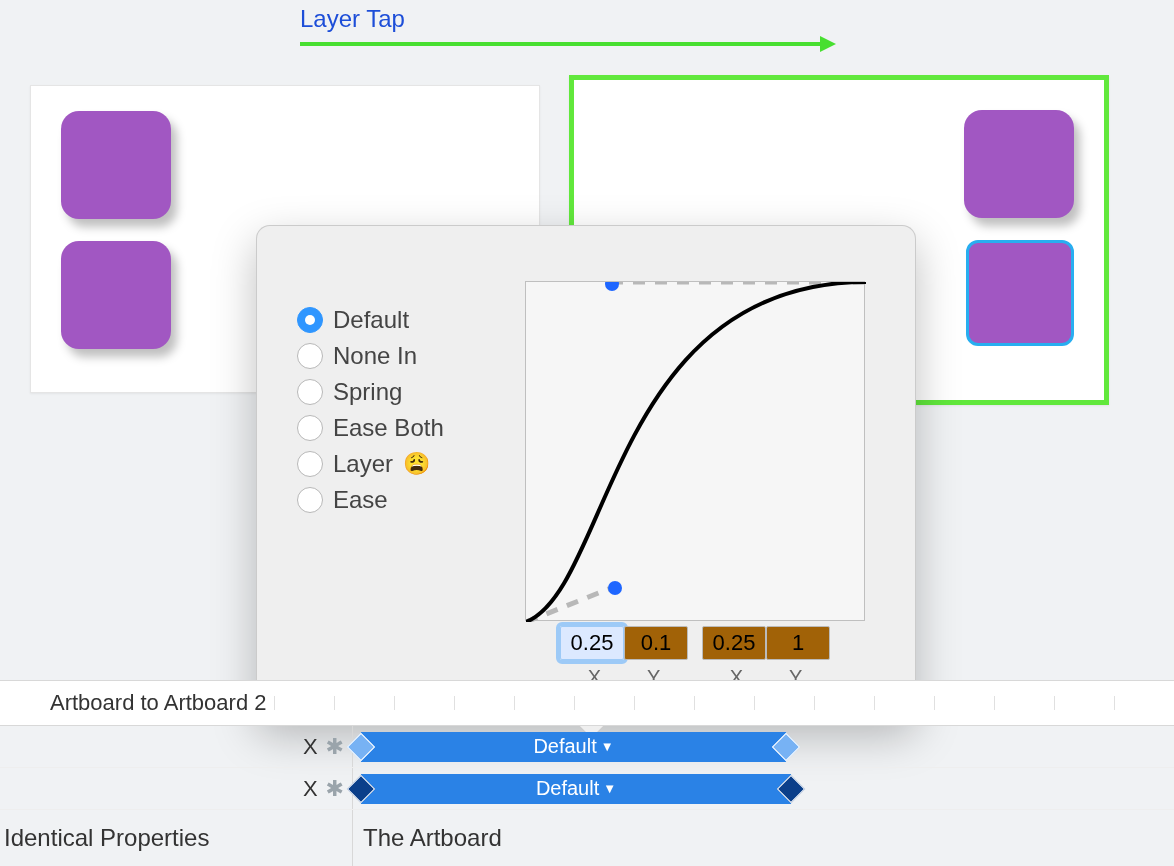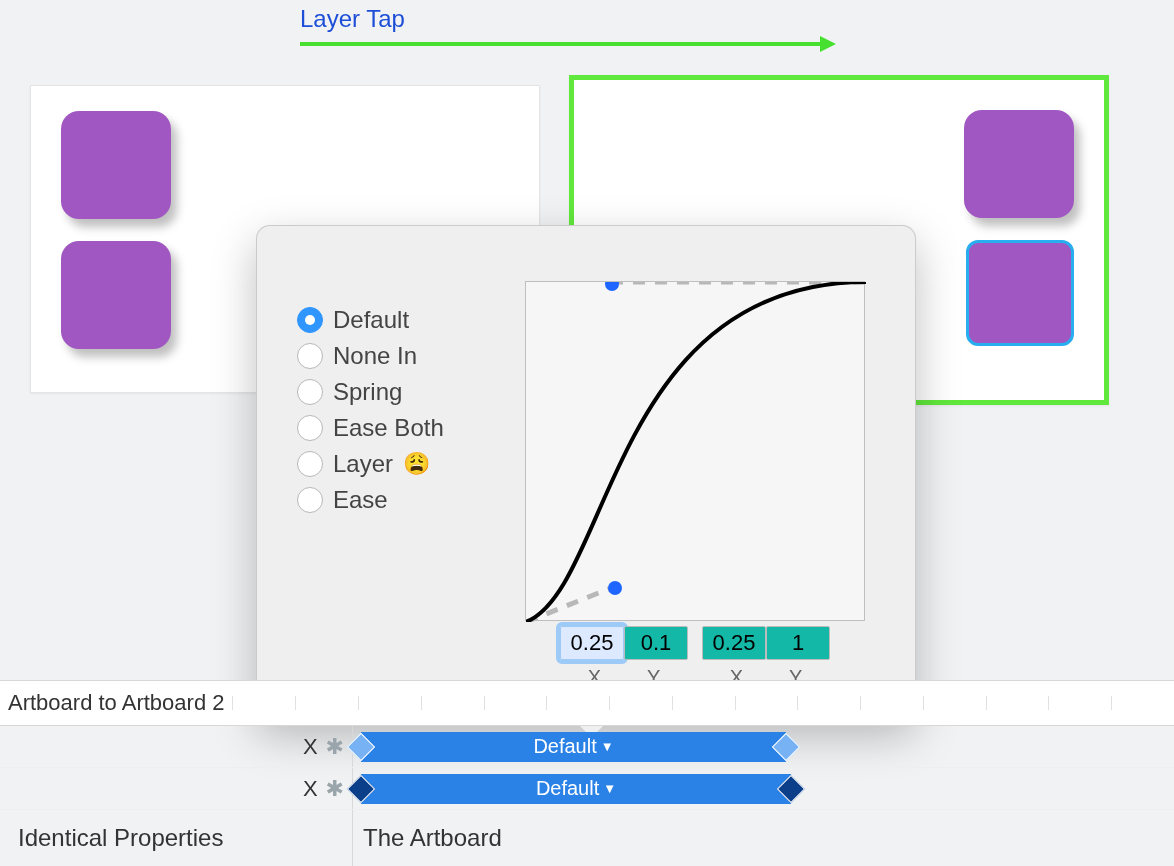--- a/index.html
+++ b/index.html
@@ -30,47 +30,47 @@
   .radio { width:26px; height:26px; border-radius:50%; border:1.5px solid #b8b8b8; background:#fff; flex:0 0 26px; display:flex; align-items:center; justify-content:center; }
   .radio.selected { background:#2f96ff; border-color:#2f96ff; }
   .radio.selected::after { content:""; width:10px; height:10px; background:#fff; border-radius:50%; }
   .emoji { font-size:22px; }
 
   .curve-box { position:absolute; left:268px; top:55px; width:340px; height:340px; background:#f6f6f6; border:1px solid #bfbfbf; }
 
   .curve-inputs { position:absolute; left:268px; top:400px; width:340px; display:flex; gap:14px; justify-content:center; }
   .pair { display:flex; flex-direction:column; align-items:center; }
   .pair-row { display:flex; gap:0; }
-  .num { width:64px; height:34px; font-size:22px; text-align:center; border:1px solid #bbb; background:#14b8a6; font-family:inherit; border-radius:2px; }
+  .num { width:64px; height:34px; font-size:22px; text-align:center; border:1px solid #bbb; background:#a16207; font-family:inherit; border-radius:2px; }
   .num.focus { outline:4px solid #9dcaf7; background:#dce9ff; border-color:#9dcaf7; }
   .xy { margin-top:6px; font-size:20px; color:#666; display:flex; gap:46px; }
 
   
   .bottom { position:absolute; left:0; right:0; bottom:0; }
-  .thead { height:46px; border-top:1px solid #d8d8d8; border-bottom:1px solid #d8d8d8; display:flex; align-items:center; background:#fff; }
+  .thead { height:46px; border-top:1px solid #d8d8d8; border-bottom:1px solid #d8d8d8; display:flex; align-items:center; background:#fff;padding-left:42px; }
   .thead .title { padding:0 8px; font-size:22px; color:#333; }
   .ticks { flex:1; display:flex; }
   .ticks span { flex:1; border-left:1px solid #e0e0e0; height:14px; align-self:flex-end; }
 
   .trackrow { height:42px; display:flex; align-items:center; border-bottom:1px solid #eee; }
   .trackrow .left { width:353px; display:flex; align-items:center; justify-content:flex-end; gap:8px; padding-right:8px; font-size:22px; color:#333; border-right:1px solid #d8d8d8; height:100%; }
   .snow { color:#9aa4ab; }
   .bar-wrap { flex:1; padding:4px 8px; }
   .bar { position:relative; height:30px; background:#2a82e6; color:#fff; font-size:20px; display:flex; align-items:center; justify-content:center; gap:4px; }
   .bar .txt { pointer-events:none; }
   .bar .caret { font-size:13px; }
   .diamond { position:absolute; width:20px; height:20px; transform:rotate(45deg); top:5px; }
   .diamond.start { left:-10px; background:#77b2f4; border:1px solid #fff; }
   .diamond.end   { right:-10px; background:#77b2f4; border:1px solid #fff; }
   .bar.dark .diamond.start, .bar.dark .diamond.end { background:#0b3f8a; }
   .bar-wrap.short .bar { width:425px; }
   .bar-wrap.short2 .bar { width:430px; }
 
   .footer { height:56px; display:flex; align-items:center; font-size:24px; color:#333; }
-  .footer .l { width:353px; padding-left:18px; border-right:1px solid #d8d8d8; height:100%; display:flex; align-items:center; }
+  .footer .l { width:353px; padding-left:4px; border-right:1px solid #d8d8d8; height:100%; display:flex; align-items:center; }
   .footer .r { padding-left:10px; }
 </style>
 </head>
 <body>
 
 <div class="canvas">
   <span class="arrow-label">Layer Tap</span>
   <svg class="arrow-svg" width="540" height="30">
     <line x1="0" y1="14" x2="520" y2="14" stroke="#47df30" stroke-width="4"></line>
     <polygon points="520,6 536,14 520,22" fill="#47df30"></polygon>

